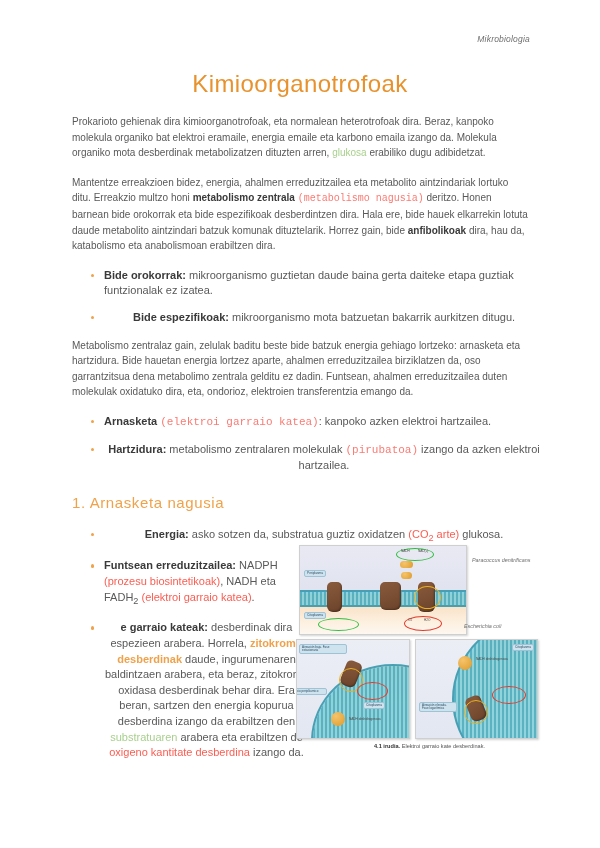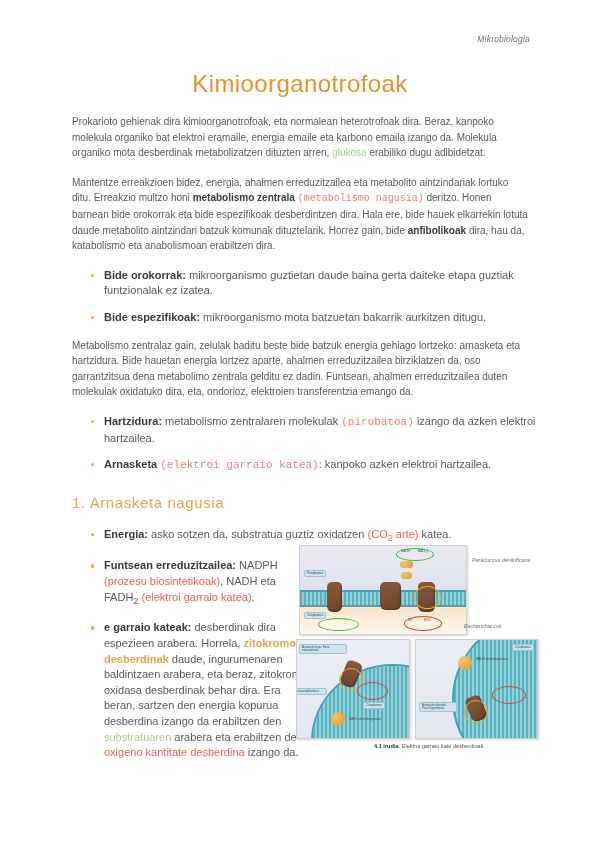--- a/index.html
+++ b/index.html
@@ -76,21 +76,21 @@
     margin: 0 0 12px 0;
     padding: 0 0 0 32px;
   }
   ul.bl > li {
     position: relative;
     font-size: 11px;
     line-height: 15.6px;
     margin: 0 0 11px 0;
     color: #595959;
   }
-  ul.bl > li:last-child { margin-bottom: 0; }
+  ul.bl > li:last-child { margin-bottom: 0; text-align: center; }
   ul.bl > li::before {
     content: "";
     position: absolute;
     left: -13px;
     top: 6px;
     width: 3.4px;
     height: 3.4px;
     background: #f0a24b;
     border-radius: 50%;
   }
@@ -236,28 +236,28 @@
     <p class="para"><span>Mantentze erreakzioen bidez, energia, ahalmen erreduzitzailea eta metabolito aintzindariak lortuko ditu. Erreakzio multzo honi </span><span class="b">metabolismo zentrala</span> <span class="red">(metabolismo nagusia)</span><span> deritzo. Honen barnean bide orokorrak eta bide espezifikoak desberdintzen dira. Hala ere, bide hauek elkarrekin lotuta daude metabolito aintzindari batzuk komunak dituztelarik. Horrez gain, bide </span><span class="b">anfibolikoak</span><span> dira, hau da, katabolismo eta anabolismoan erabiltzen dira.</span></p>
 
     <ul class="bl wide">
       <li><span class="b">Bide orokorrak:</span><span> mikroorganismo guztietan daude baina gerta daiteke etapa guztiak funtzionalak ez izatea.</span></li>
       <li><span class="b">Bide espezifikoak:</span><span> mikroorganismo mota batzuetan bakarrik aurkitzen ditugu.</span></li>
     </ul>
 
     <p class="para">Metabolismo zentralaz gain, zelulak baditu beste bide batzuk energia gehiago lortzeko: arnasketa eta hartzidura. Bide hauetan energia lortzez aparte, ahalmen erreduzitzailea birziklatzen da, oso garrantzitsua dena metabolimo zentrala gelditu ez dadin. Funtsean, ahalmen erreduzitzailea duten molekulak oxidatuko dira, eta, ondorioz, elektroien transferentzia emango da.</p>
 
     <ul class="bl wide">
+      <li><span class="b">Arnasketa</span> <span class="red">(elektroi garraio katea)</span><span>: kanpoko azken elektroi hartzailea.</span></li>
       <li><span class="b">Hartzidura:</span><span> metabolismo zentralaren molekulak </span><span class="red">(pirubatoa)</span><span> izango da azken elektroi hartzailea.</span></li>
-      <li><span class="b">Arnasketa</span> <span class="red">(elektroi garraio katea)</span><span>: kanpoko azken elektroi hartzailea.</span></li>
     </ul>
 
     <h2 class="sec"><span>1.</span> <span>Arnasketa nagusia</span></h2>
 
     <ul class="bl wide">
-      <li><span class="b">Energia:</span><span> asko sotzen da, substratua guztiz oxidatzen </span><span class="rd"><span>(CO</span><sub>2</sub><span> arte)</span></span><span> katea.</span></li>
+      <li><span class="b">Energia:</span><span> asko sotzen da, substratua guztiz oxidatzen </span><span class="rd"><span>(CO</span><sub>2</sub><span> arte)</span></span><span> glukosa.</span></li>
     </ul>
 
     <ul class="bl narrow">
       <li><span class="b">Funtsean erreduzitzailea:</span><span> NADPH </span><span class="rd">(prozesu biosintetikoak)</span><span>, NADH eta FADH</span><sub>2</sub><span class="rd"> (elektroi garraio katea)</span><span>.</span></li>
       <li><span class="b">e garraio kateak:</span><span> desberdinak dira espezieen arabera. Horrela, </span><span class="orange">zitokromo desberdinak</span><span> daude, ingurumenaren baldintzaen arabera, eta beraz, zitokromo oxidasa desberdinak behar dira. Era beran, sartzen den energia kopurua desberdina izango da erabiltzen den </span><span class="green">substratuaren</span><span> arabera eta erabiltzen de </span><span class="rd">oxigeno kantitate desberdina</span><span> izango da.</span></li>
     </ul>
 
   </div>
 
   <div class="figure">

